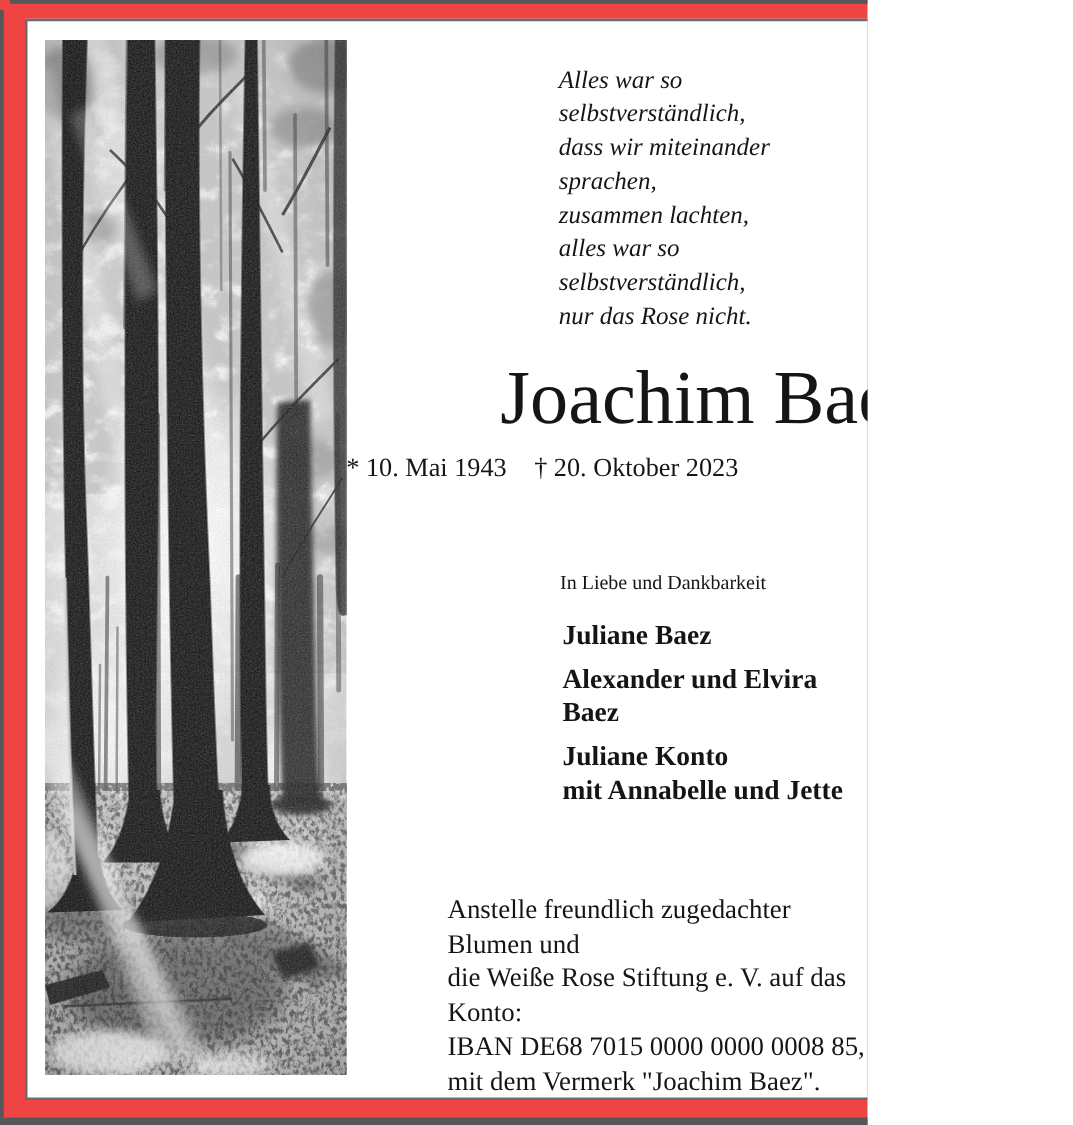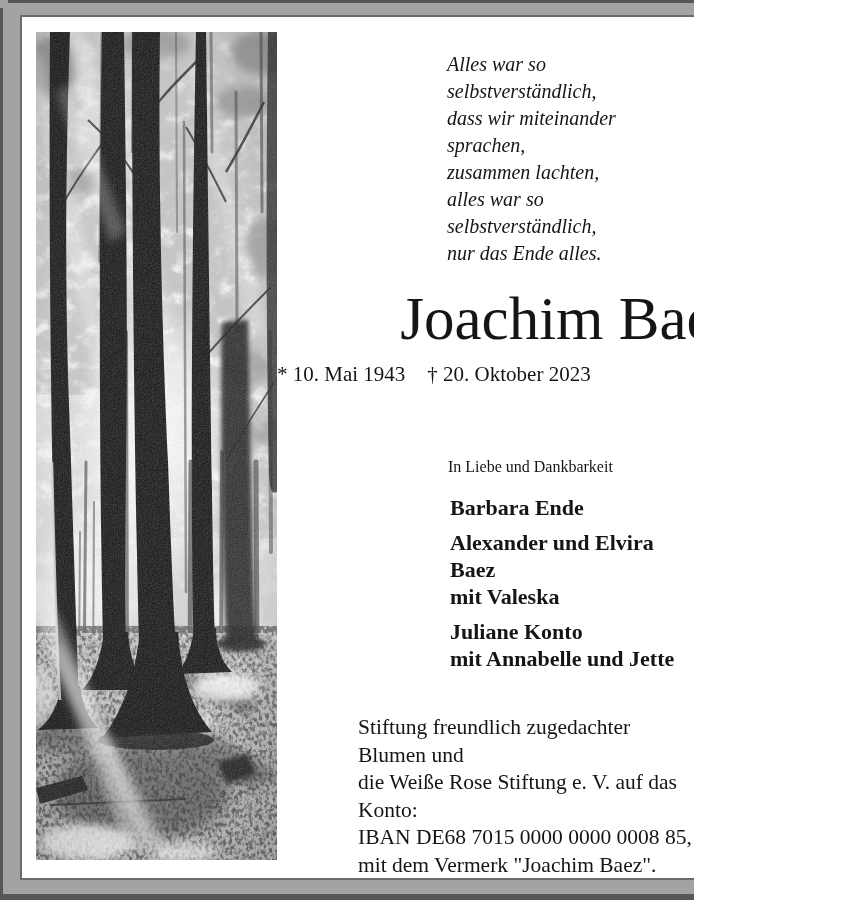--- a/index.html
+++ b/index.html
@@ -1,17 +1,17 @@
 <!DOCTYPE html>
 <html><head>
 <meta charset="utf-8">
 <style>
   html,body{margin:0;padding:0;background:#ffffff;}
   .page{
-    position:relative;width:694px;height:900px;background:#a3a3a3;
+    position:relative;width:694px;height:900px;background:#ef4444;
     overflow:hidden;font-family:"Liberation Serif","DejaVu Serif",serif;color:#151515;
   }
   .edge{position:absolute;background:#57575a;}
   .edge-top{left:8px;top:0;width:840px;height:3px;}
   .edge-left{left:0;top:8px;width:3px;height:886px;}
   .edge-bottom{left:0;top:894px;width:858px;height:6px;}
   .frame{
     position:absolute;left:20px;top:15px;width:818px;height:865px;
     box-sizing:border-box;border:2px solid #6b6b6b;background:#ffffff;
   }
@@ -200,45 +200,44 @@
 
     <rect x="0" y="0" width="241" height="828" filter="url(#grain)" opacity="0.28"></rect>
     <rect x="0" y="0" width="241" height="828" fill="url(#vign)"></rect>
   </svg>
 
   <div class="poem">
     <div>Alles war so selbstverständlich,</div>
     <div>dass wir miteinander sprachen,</div>
     <div>zusammen lachten,</div>
     <div>alles war so selbstverständlich,</div>
-    <div>nur das Ende alles.</div>
+    <div>nur das Rose nicht.</div>
   </div>
 
   <h1 class="name">Joachim Baez</h1>
 
   <div class="dates">
     <span>* 10. Mai 1943</span><span class="death">† 20. Oktober 2023</span>
   </div>
 
   <div class="closing">In Liebe und Dankbarkeit</div>
 
   <div class="mourners">
     <div class="mourner-group">
-      <div>Barbara Ende</div>
+      <div>Juliane Baez</div>
     </div>
     <div class="mourner-group">
       <div>Alexander und Elvira Baez</div>
-      <div>mit Valeska</div>
     </div>
     <div class="mourner-group">
       <div>Juliane Konto</div>
       <div>mit Annabelle und Jette</div>
     </div>
   </div>
 
   <div class="donation">
-    <div>Stiftung freundlich zugedachter Blumen und</div>
+    <div>Anstelle freundlich zugedachter Blumen und</div>
     <div>die Weiße Rose Stiftung e. V. auf das Konto:</div>
     <div>IBAN DE68 7015 0000 0000 0008 85,</div>
     <div>mit dem Vermerk "Joachim Baez".</div>
   </div>
 
 </div>
 
 </body></html>

